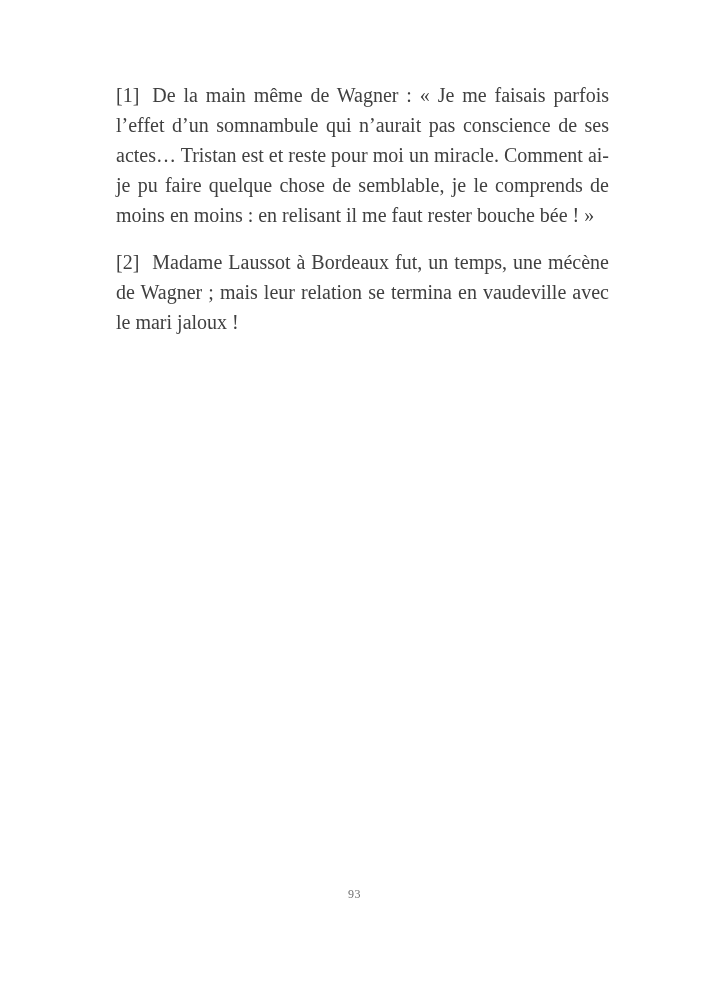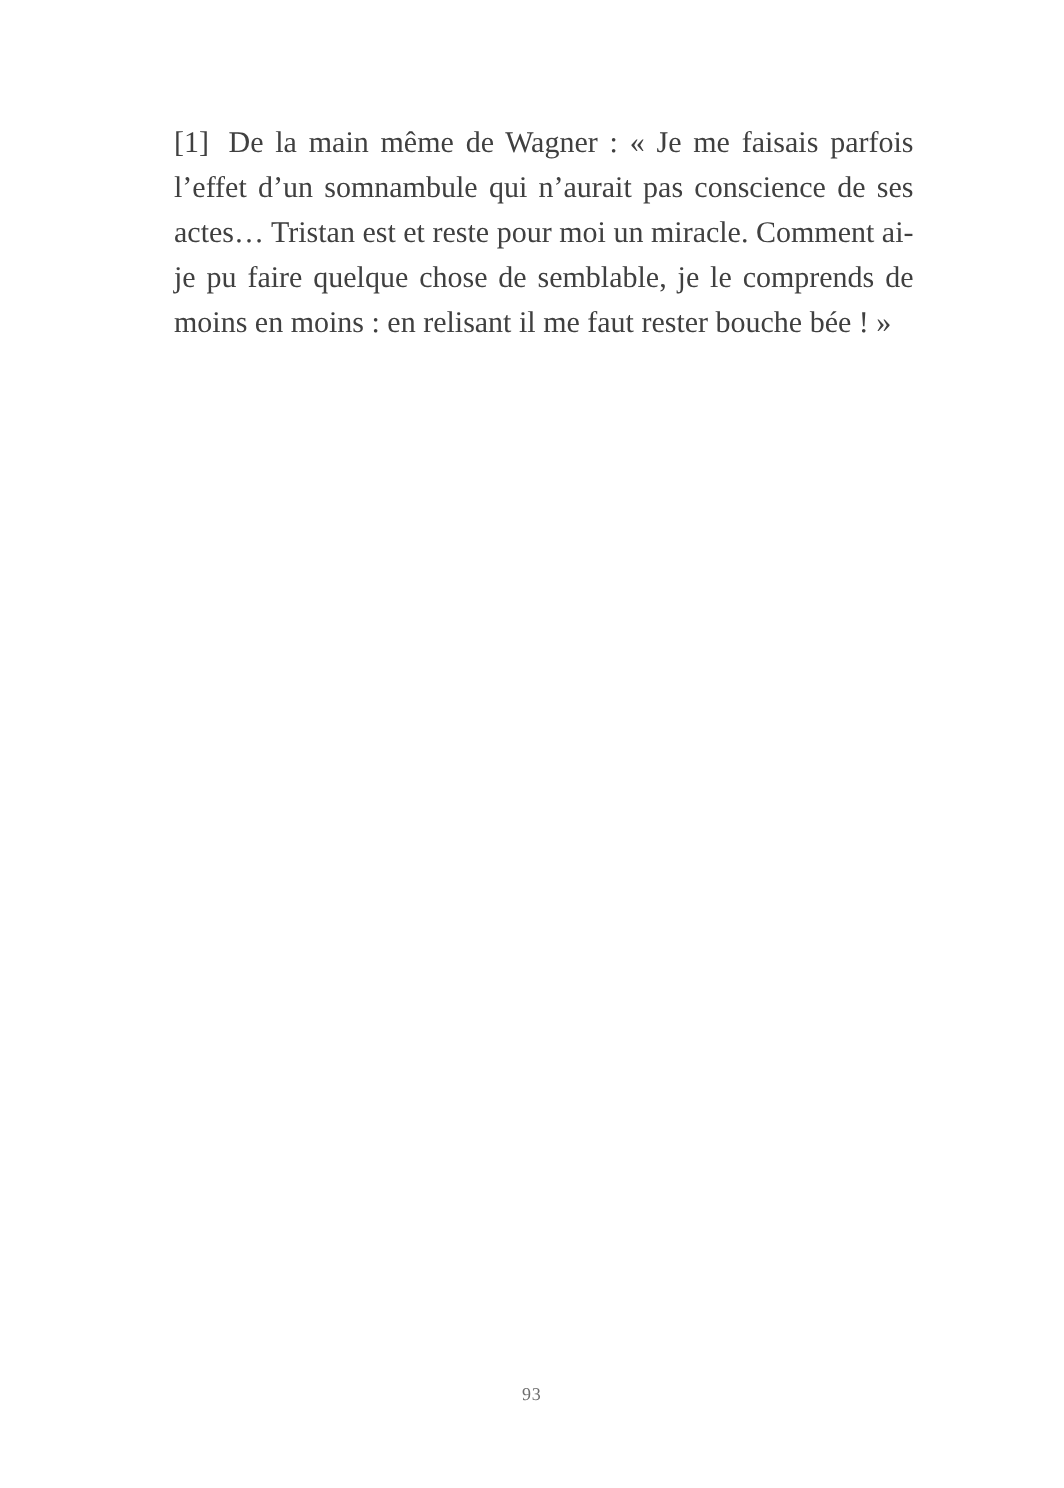--- a/index.html
+++ b/index.html
@@ -31,21 +31,21 @@
     line-height: 30px;
     color: #404040;
     text-align: justify;
     text-justify: inter-word;
   }
   .footnote .marker {
     margin-right: 13px;
   }
   .page-footer {
     position: absolute;
-    top: 920px;
+    top: 884px;
     left: 0;
     width: 709px;
     text-align: center;
   }
   .page-number {
     font-size: 12px;
     line-height: 14px;
     color: #6e6e6e;
     letter-spacing: 0.5px;
   }
@@ -54,20 +54,23 @@
 <body>
 
 <main class="page">
 
   <section class="content">
 
     <p class="footnote">
       <span class="marker">[1]</span><span>De la main même de Wagner : « Je me faisais parfois l’effet d’un somnambule qui n’aurait pas conscience de ses actes… Tristan est et reste pour moi un miracle. Comment ai-je pu faire quelque chose de semblable, je le comprends de moins en moins : en relisant il me faut rester bouche bée ! »</span>
     </p>
 
+    <p class="footnote">
+      <span class="marker">[2]</span><span>Madame Laussot à Bordeaux fut, un temps, une mécène de Wagner ; mais leur relation se termina en vaudeville avec le mari jaloux !</span>
+    </p>
 
   </section>
 
   <footer class="page-footer">
     <span class="page-number">93</span>
   </footer>
 
 </main>
 
 </body></html>

